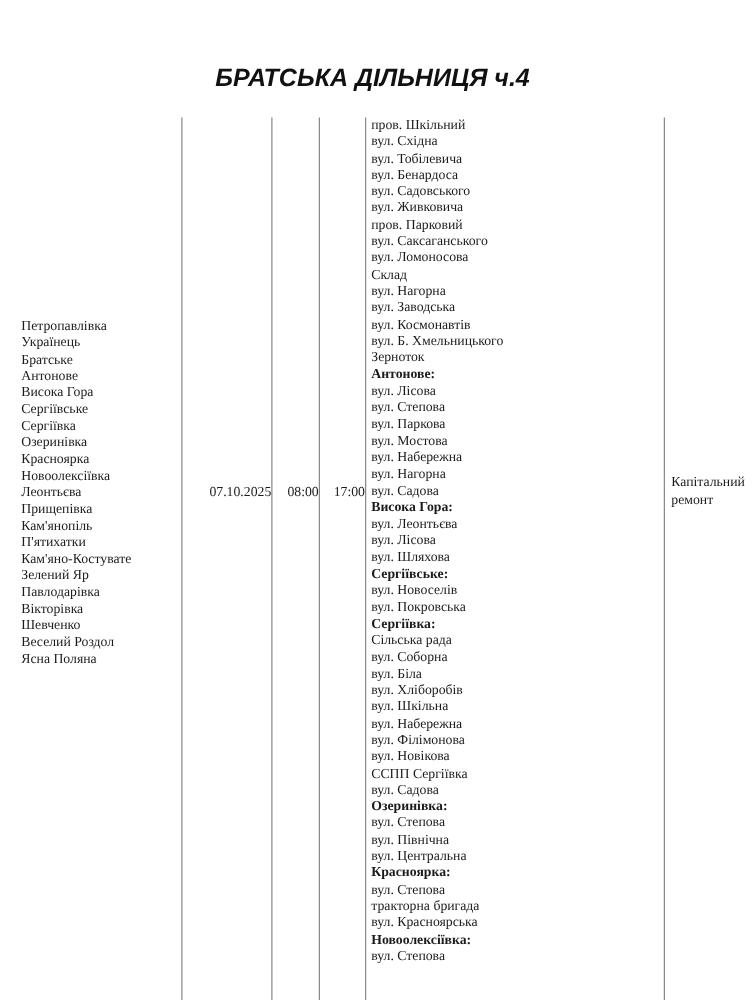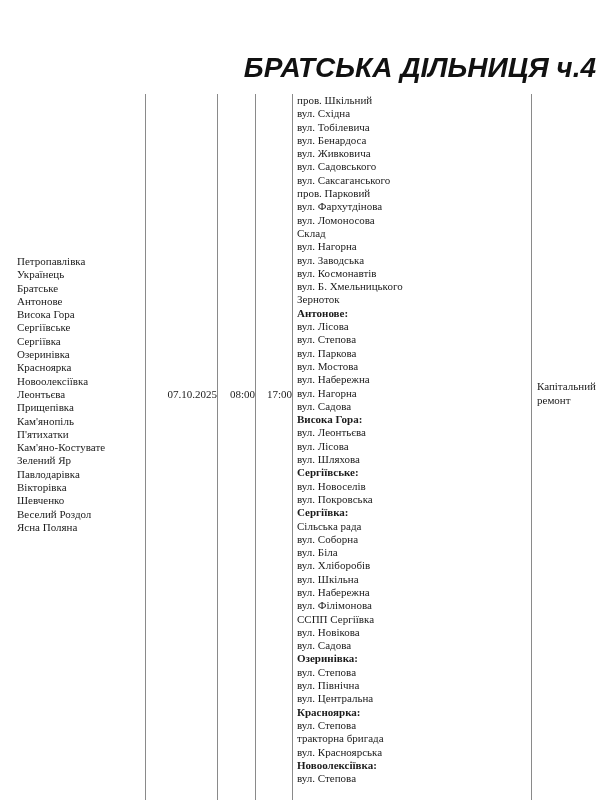--- a/index.html
+++ b/index.html
@@ -11,25 +11,25 @@
   }
   .page {
     position: relative;
     width: 604px; height: 800px;
     overflow: hidden;
     background: #ffffff;
   }
   .title {
     position: absolute;
     top: 52px; left: 0; width: 596px;
-    text-align: right;
+    text-align: center;
     font-family: "Liberation Sans", sans-serif;
     font-weight: bold;
     font-style: italic;
-    font-size: 28px;
+    font-size: 20px;
     color: #111111;
     white-space: nowrap;
   }
   .vline {
     position: absolute;
     top: 94px; bottom: 0;
     width: 1px;
     background: #8a8a8a;
   }
   .vline-a { left: 145px; }
@@ -110,25 +110,24 @@
 
   <div class="cell time-start">08:00</div>
 
   <div class="cell time-end">17:00</div>
 
   <div class="streets">
       <div class="line">пров. Шкільний</div>
       <div class="line">вул. Східна</div>
       <div class="line">вул. Тобілевича</div>
       <div class="line">вул. Бенардоса</div>
+      <div class="line">вул. Садовського</div>
       <div class="line">вул. Живковича</div>
-      <div class="line">вул. Садовського</div>
+      <div class="line">пров. Парковий</div>
       <div class="line">вул. Саксаганського</div>
-      <div class="line">пров. Парковий</div>
-      <div class="line">вул. Фархутдінова</div>
       <div class="line">вул. Ломоносова</div>
       <div class="line">Склад</div>
       <div class="line">вул. Нагорна</div>
       <div class="line">вул. Заводська</div>
       <div class="line">вул. Космонавтів</div>
       <div class="line">вул. Б. Хмельницького</div>
       <div class="line">Зерноток</div>
       <div class="line bold">Антонове:</div>
       <div class="line">вул. Лісова</div>
       <div class="line">вул. Степова</div>
@@ -145,22 +144,22 @@
       <div class="line">вул. Новоселів</div>
       <div class="line">вул. Покровська</div>
       <div class="line bold">Сергіївка:</div>
       <div class="line">Сільська рада</div>
       <div class="line">вул. Соборна</div>
       <div class="line">вул. Біла</div>
       <div class="line">вул. Хліборобів</div>
       <div class="line">вул. Шкільна</div>
       <div class="line">вул. Набережна</div>
       <div class="line">вул. Філімонова</div>
+      <div class="line">вул. Новікова</div>
       <div class="line">ССПП Сергіївка</div>
-      <div class="line">вул. Новікова</div>
       <div class="line">вул. Садова</div>
       <div class="line bold">Озеринівка:</div>
       <div class="line">вул. Степова</div>
       <div class="line">вул. Північна</div>
       <div class="line">вул. Центральна</div>
       <div class="line bold">Красноярка:</div>
       <div class="line">вул. Степова</div>
       <div class="line">тракторна бригада</div>
       <div class="line">вул. Красноярська</div>
       <div class="line bold">Новоолексіївка:</div>

